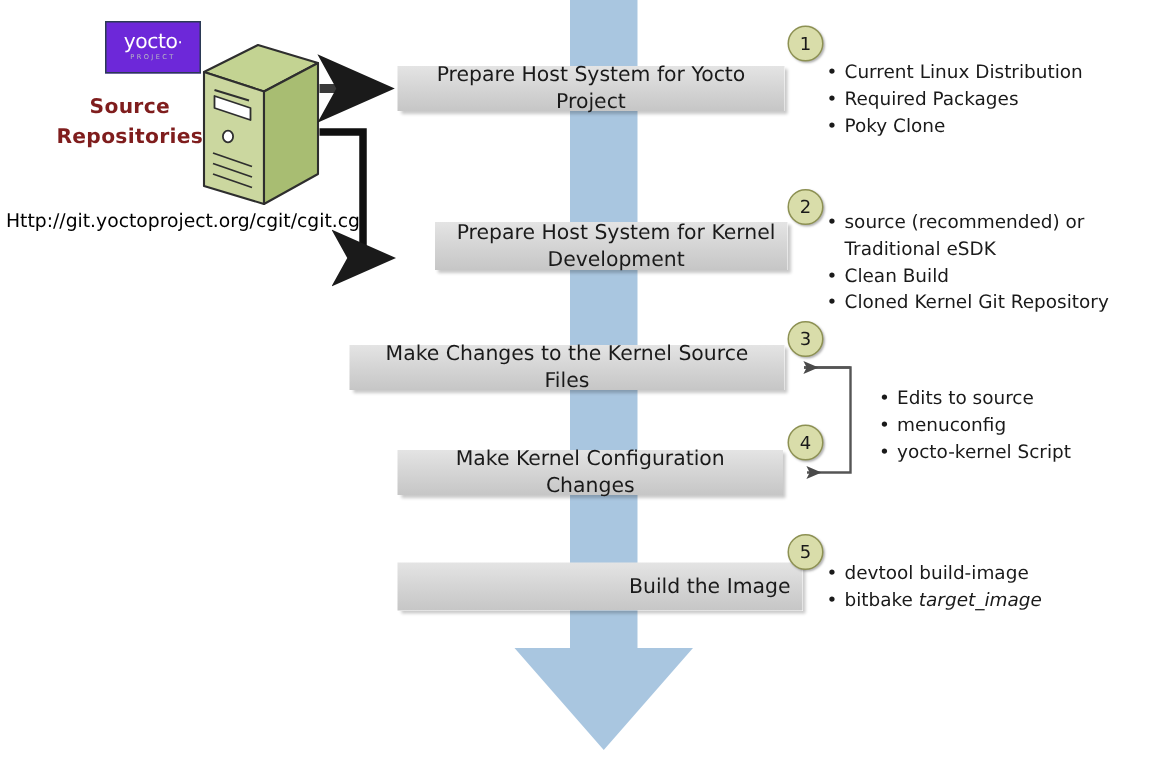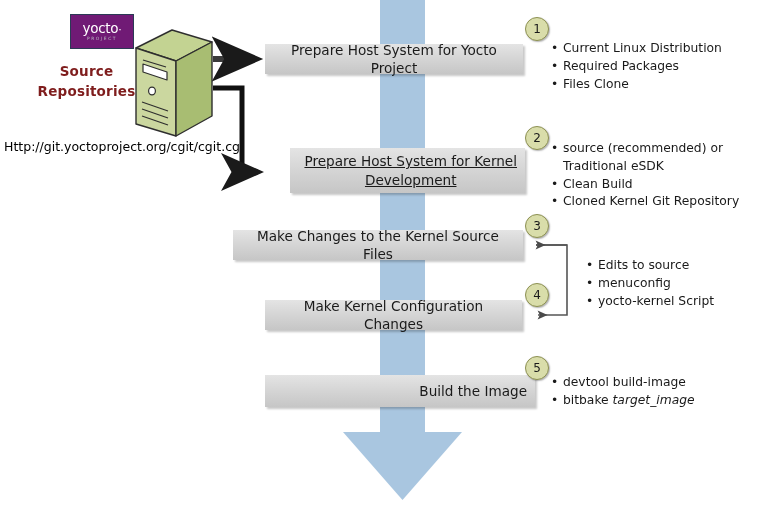--- a/index.html
+++ b/index.html
@@ -29,21 +29,21 @@
     height: 505px;
   }
 
   
   #yocto-logo {
     position: absolute;
     left: 70px;
     top: 14px;
     width: 64px;
     height: 35px;
-    background: #701a75;
+    background: #6d28d9;
     border: 1px solid #2b3a55;
     box-sizing: border-box;
     display: flex;
     flex-direction: column;
     align-items: center;
     justify-content: center;
     line-height: 1;
   }
   #yocto-logo .y-word {
     color: #ffffff;
@@ -103,21 +103,21 @@
     align-items: center;
     justify-content: flex-end;
     text-align: center;
     font-size: 13.6px;
     color: #1a1a1a;
     line-height: 1.35;
     padding: 0 8px;
   }
 
   #box-1 { left: 265px; top: 44px;  width: 258px; height: 30px; }
-  #box-2 { left: 290px; top: 148px; width: 235px; height: 45px; text-decoration: underline; }
+  #box-2 { left: 290px; top: 148px; width: 235px; height: 32px; }
   #box-3 { left: 233px; top: 230px; width: 290px; height: 30px; }
   #box-4 { left: 265px; top: 300px; width: 257px; height: 30px; }
   #box-5 { left: 265px; top: 375px; width: 270px; height: 32px; }
 
   
   .step-circle {
     position: absolute;
     width: 24px;
     height: 24px;
     border-radius: 50%;
@@ -279,21 +279,21 @@
   <div class="step-circle" id="circle-4">
     <span>4</span>
   </div>
   <div class="step-circle" id="circle-5">
     <span>5</span>
   </div>
 
   <ul class="note-list" id="notes-1">
     <li><span>Current Linux Distribution</span></li>
     <li><span>Required Packages</span></li>
-    <li><span>Files Clone</span></li>
+    <li><span>Poky Clone</span></li>
   </ul>
 
   <ul class="note-list" id="notes-2">
     <li><span>source (recommended) or</span></li>
     <li class="cont"><span>Traditional eSDK</span></li>
     <li><span>Clean Build</span></li>
     <li><span>Cloned Kernel Git Repository</span></li>
   </ul>
 
   <ul class="note-list" id="notes-3">

